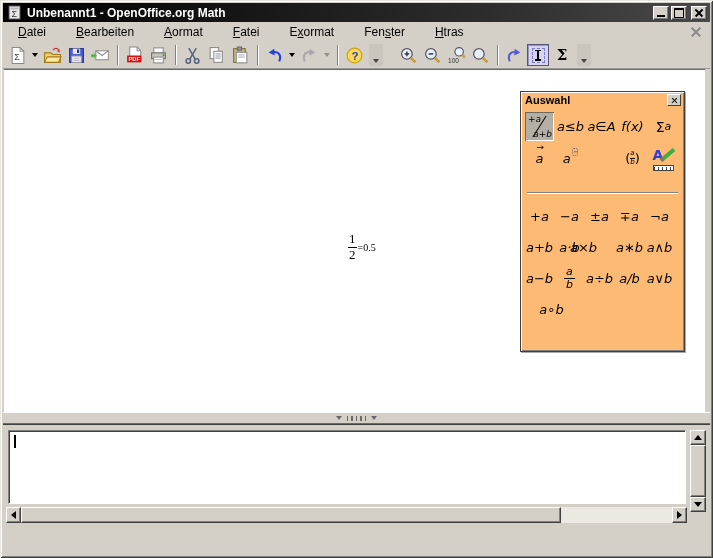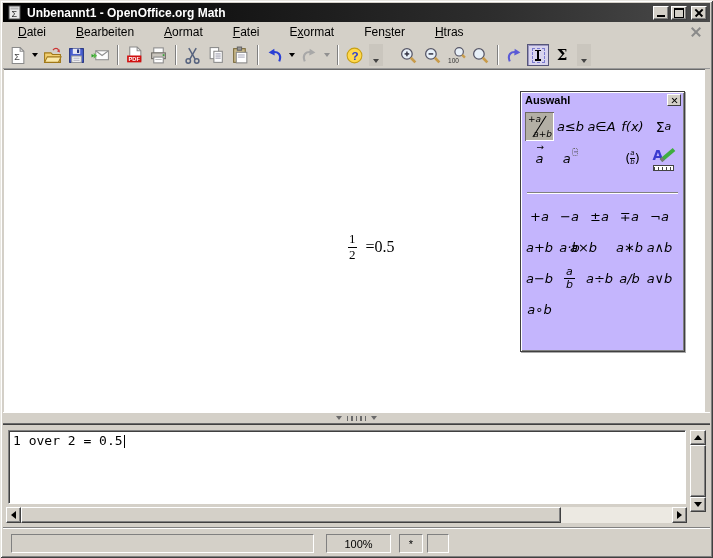--- a/index.html
+++ b/index.html
@@ -60,23 +60,23 @@
   .ibeam::before{top:-1px;} .ibeam::after{bottom:-1px;}
   .sigma-glyph{font-family:"DejaVu Serif",serif;font-size:15px;font-weight:600;color:#000;}
   
   .docarea{position:absolute;left:4px;top:69px;width:701px;height:343px;background:#fff;
            border-top:1px solid #6a6a6a;box-sizing:border-box;}
   .formula{position:absolute;left:348px;top:231px;display:flex;align-items:center;
            font-family:"Liberation Serif",serif;color:#000;}
   .frac{display:inline-flex;flex-direction:column;align-items:center;font-size:13px;line-height:1.15;}
   .frac .den{border-top:1px solid #000;padding:0 1px;}
   .frac .num{padding:0 1px;}
-  .formula .rhs{font-size:16px;margin-left:9px;text-align:center;}
-  
-  .auswahl{position:absolute;left:520px;top:91px;width:165px;height:261px;background:#c4b5fd;
+  .formula .rhs{font-size:10px;margin-left:1px;text-align:center;}
+  
+  .auswahl{position:absolute;left:520px;top:91px;width:165px;height:261px;background:#fdba74;
            border:1px solid #404040;box-sizing:border-box;z-index:5;
            box-shadow:inset 1px 1px 0 #fff,inset -1px -1px 0 #808080,1px 1px 0 #55555580;}
   .aus-title{position:relative;height:16px;display:flex;align-items:center;padding-left:4px;
              font-size:11px;font-weight:bold;color:#000;}
   .aus-close{position:absolute;right:3px;top:2px;width:14px;height:12px;background:#d4d0c8;
              border:1px solid;border-color:#fff #404040 #404040 #fff;padding:0;
              display:flex;align-items:center;justify-content:center;}
   .x-small{position:relative;width:7px;height:7px;}
   .x-small::before,.x-small::after{content:"";position:absolute;left:0;top:3px;width:7px;height:1.3px;background:#000;}
   .x-small::before{transform:rotate(45deg);} .x-small::after{transform:rotate(-45deg);}
@@ -466,39 +466,39 @@
     <div class="sym-cell" style="left:64px;top:172px;">
         <span>a÷b</span>
       </div>
     <div class="sym-cell" style="left:94px;top:172px;">
         <span>a/b</span>
       </div>
     <div class="sym-cell" style="left:124px;top:172px;">
         <span>a∨b</span>
       </div>
 
-    <div class="sym-cell" style="left:4px;top:203px;">
+    <div class="sym-cell" style="left:16px;top:203px;">
         <span>a∘b</span>
       </div>
   </div>
 
   <div class="splitter">
     <i class="sp-tri"></i>
     <span class="sp-dots">
         <i></i>
         <i></i>
         <i></i>
         <i></i>
         <i></i>
       </span>
     <i class="sp-tri"></i>
   </div>
 
   <div class="cmdframe">
-    <div class="cmdtext"><span>1 over 2 = 0.5</span><span class="caret"></span></div>
+    <div class="cmdtext"><span class="caret"></span></div>
 
     <div class="vscroll">
       <div class="sb-btn up">
           <i class="arr-up"></i>
         </div>
       <div class="vthumb"></div>
       <div class="sb-btn down">
           <i class="arr-down"></i>
         </div>
     </div>
@@ -507,20 +507,14 @@
       <div class="sb-btn left">
           <i class="arr-left"></i>
         </div>
       <div class="hthumb"></div>
       <div class="sb-btn right">
           <i class="arr-right"></i>
         </div>
     </div>
   </div>
 
-  <div class="statusbar">
-    <div class="st-field" style="left:8px;width:303px;"></div>
-    <div class="st-field" style="left:323px;width:65px;">100%</div>
-    <div class="st-field" style="left:396px;width:24px;">*</div>
-    <div class="st-field" style="left:424px;width:22px;"></div>
-  </div>
 
 </div>
 
 </body></html>

